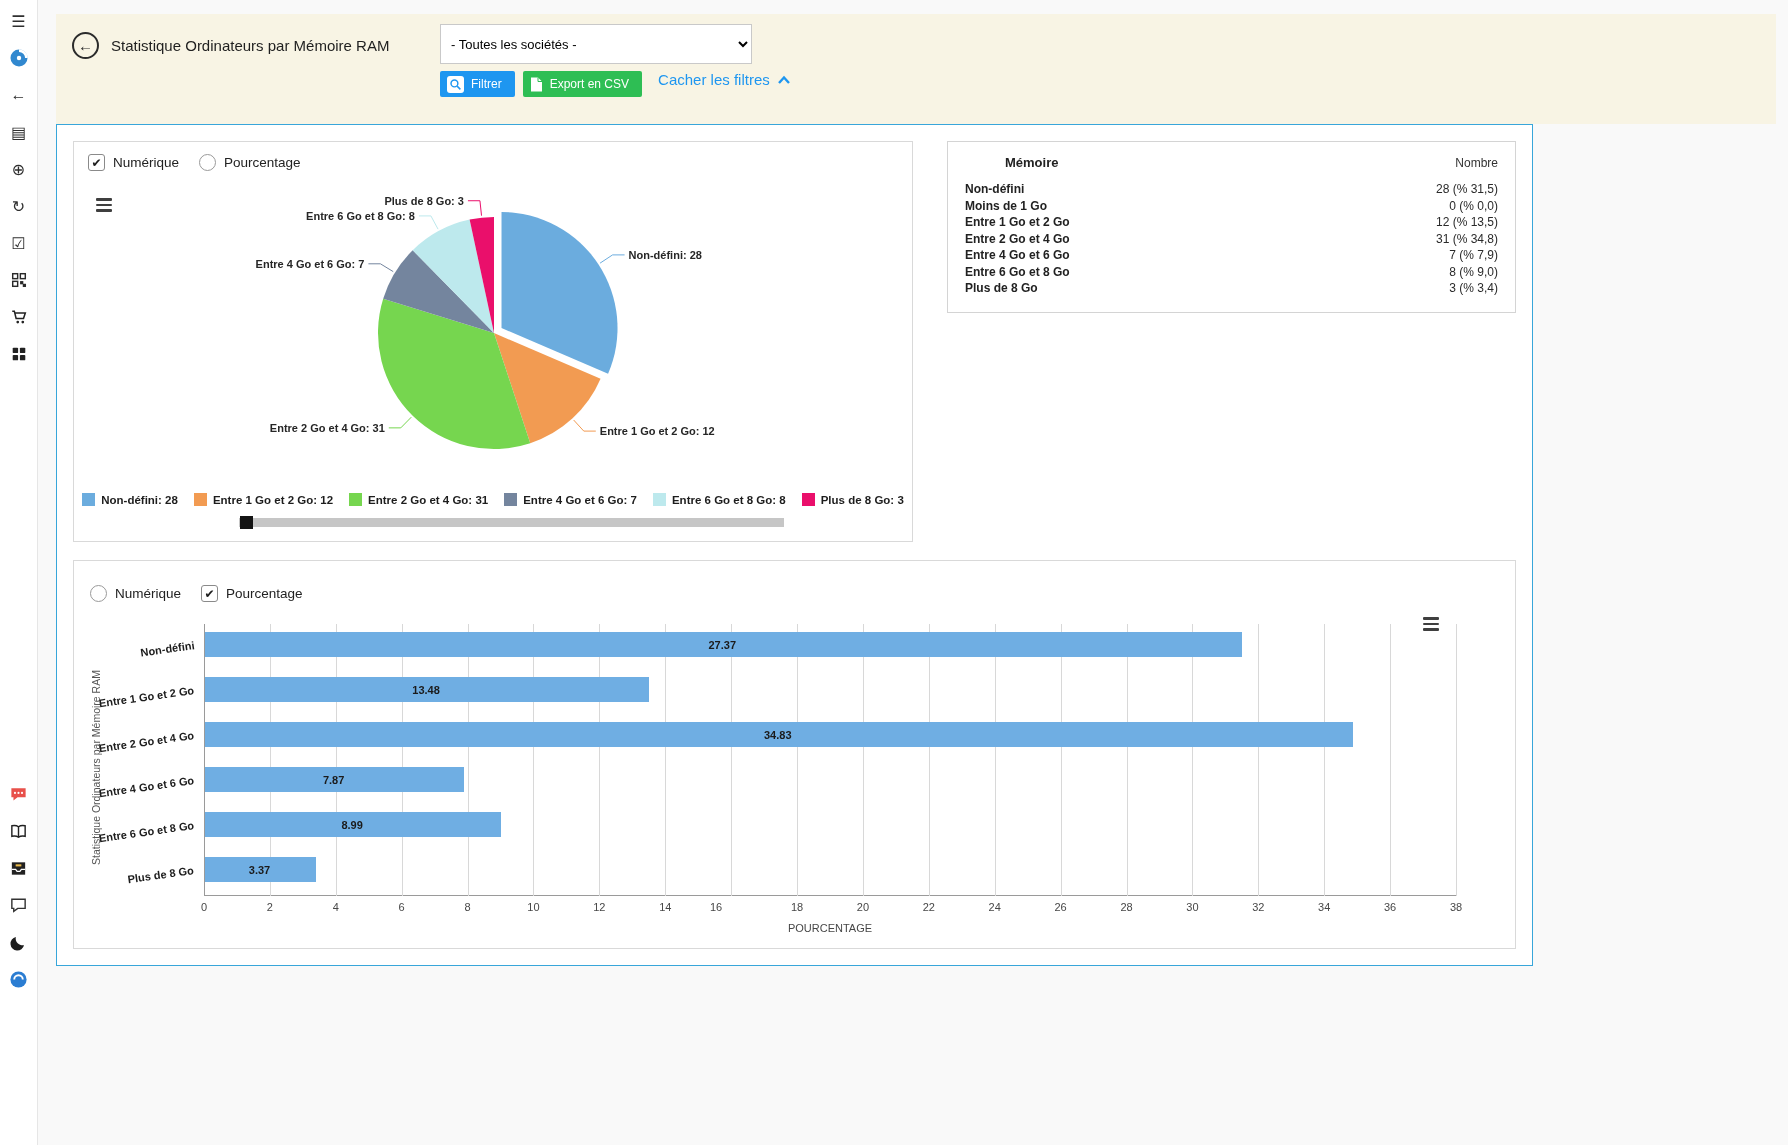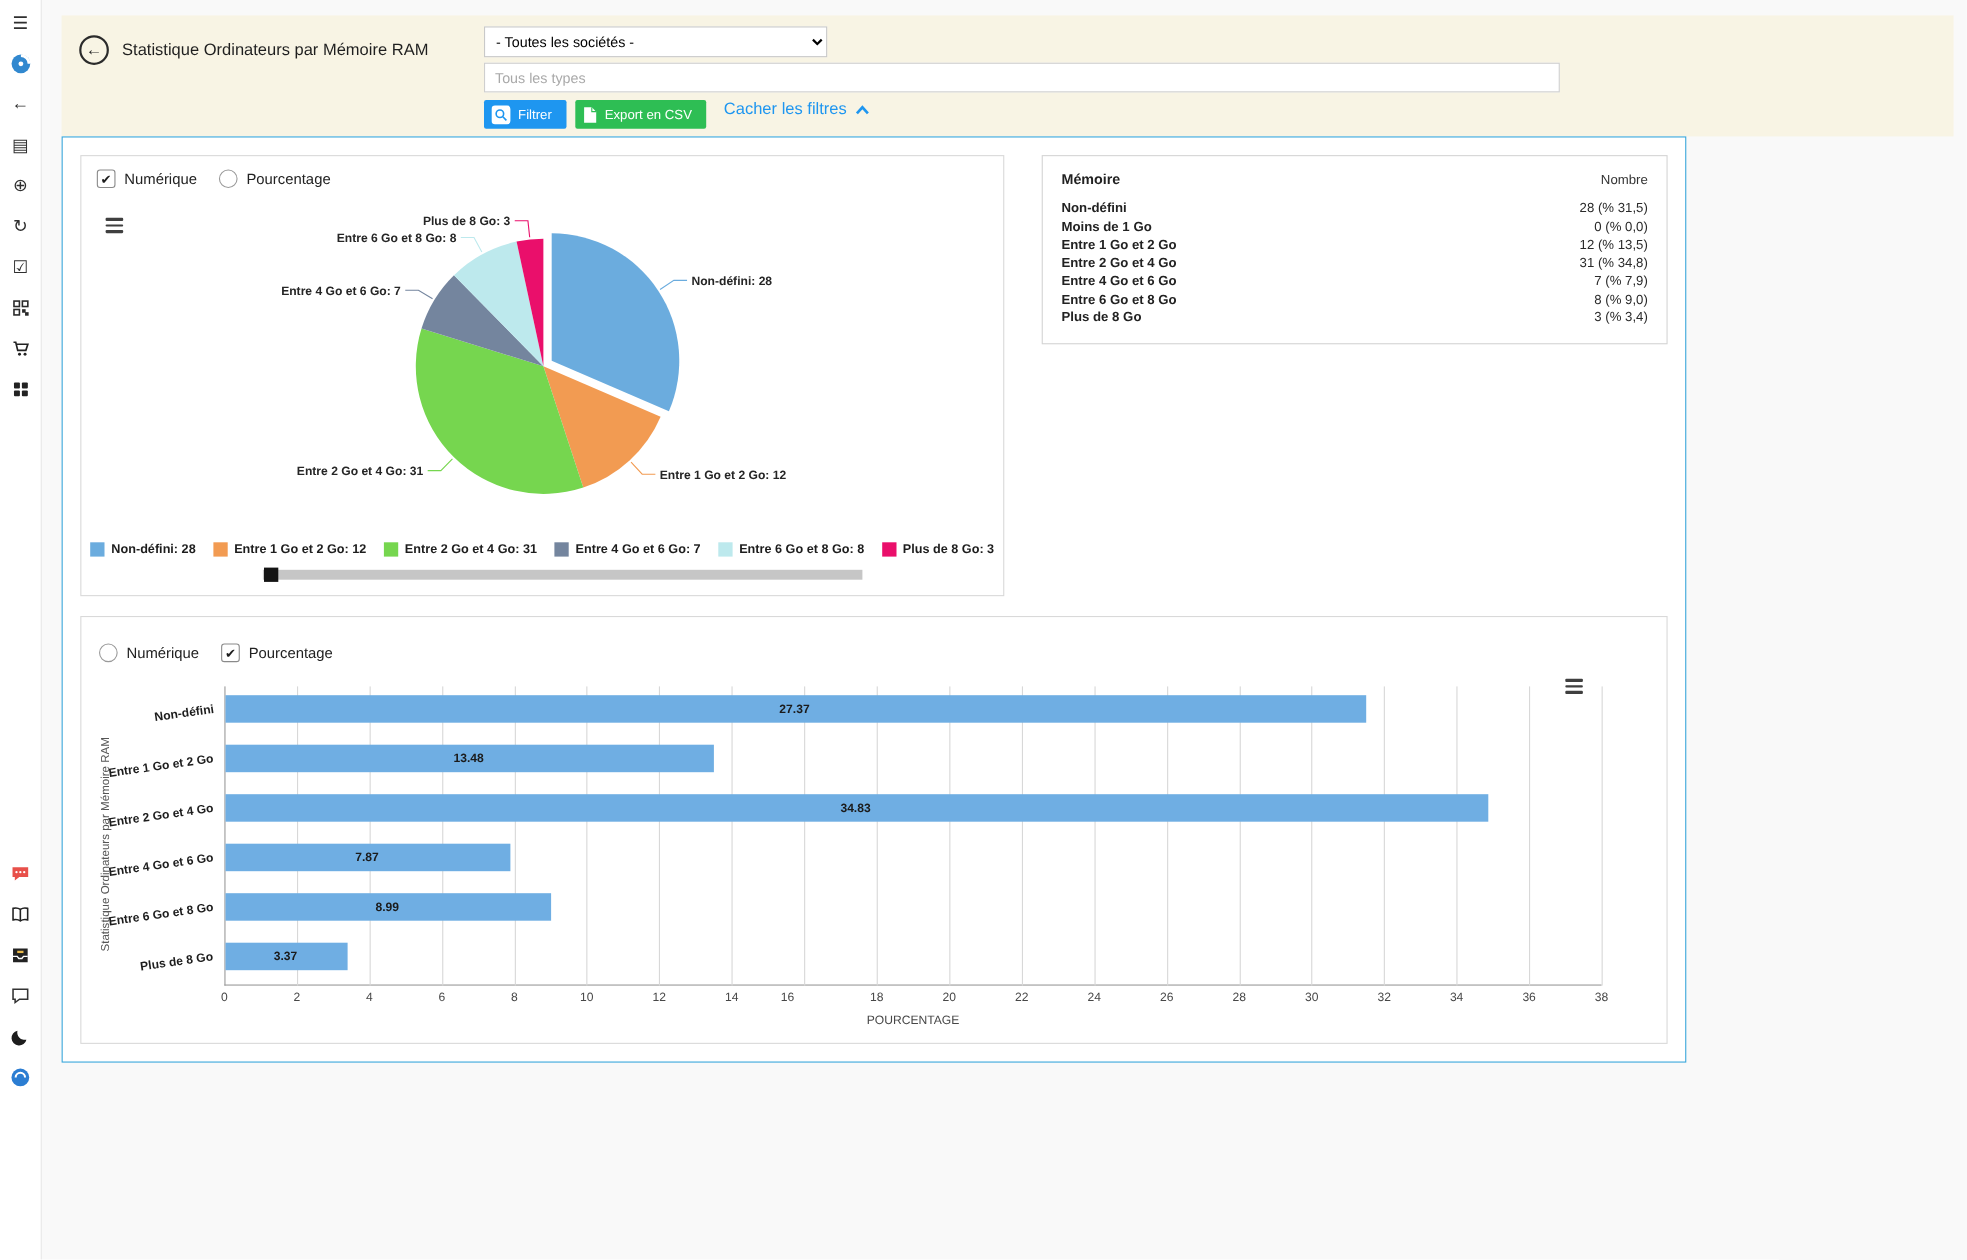--- a/index.html
+++ b/index.html
@@ -18,21 +18,21 @@
   .main { margin-left:38px; padding:14px 12px 24px 18px; }
 
   
   .filter-bar { position:relative; background:#f8f4e4; min-height:110px; padding:10px 16px; }
   .fb-left { display:flex; align-items:center; gap:12px; padding-top:8px; }
   .back-btn { width:27px; height:27px; border:2px solid #2b2b2b; border-radius:50%;
               display:flex; align-items:center; justify-content:center; font-size:15px;
               color:#2b2b2b; cursor:pointer; background:transparent; flex:0 0 auto; }
   .fb-title { font-size:15px; color:#1f1f1f; }
   .fb-controls { position:absolute; left:384px; top:10px; display:flex; flex-direction:column; gap:5px; }
-  .fb-select { width:312px; height:28px; border:1px solid #c9c9c9; background:#fff;
+  .fb-select { width:312px; height:40px; border:1px solid #c9c9c9; background:#fff;
                font-size:13px; padding:0 6px; font-family:inherit; }
   .fb-input { width:978px; height:27px; border:1px solid #cfcfcf; font-size:13px;
               padding:0 9px; color:#333; font-family:inherit; }
   .fb-input::placeholder { color:#a9a9a9; }
   .fb-buttons { display:flex; align-items:flex-start; gap:8px; margin-top:2px; }
   .btn { border:none; height:26px; display:flex; align-items:center; gap:7px;
          color:#fff; font-size:12px; padding:0 13px 0 7px; border-radius:2px;
          cursor:pointer; font-family:inherit; }
   .btn-filter { background:#1e96f0; }
   .btn-export { background:#2ebe54; }
@@ -70,21 +70,21 @@
                  color:#1d1d1d; cursor:pointer; white-space:nowrap; }
   .legend-swatch { width:13px; height:13px; flex:0 0 auto; }
 
   .pie-scroll { position:relative; height:13px; margin:10px 0 12px 165px; width:545px; }
   .pie-scroll .track { position:absolute; left:0; right:0; top:2px; height:9px; background:#c6c6c6; }
   .pie-scroll .thumb { position:absolute; left:1px; top:0; width:13px; height:13px; background:#141414; cursor:pointer; }
 
   
   .memoire-panel { flex:1; border:1px solid #d4d4d4; padding:13px 17px 15px; background:#fff; }
   .mem-head { display:flex; justify-content:space-between; align-items:baseline; margin-bottom:11px; }
-  .mem-title { font-weight:bold; font-size:13px; }
+  .mem-title { font-weight:bold; font-size:13px;margin-left:40px; }
   .mem-col { font-size:12px; color:#333; }
   .mem-row { display:flex; justify-content:space-between; font-size:12px; line-height:16.5px; }
   .mem-row .lbl { font-weight:bold; }
   .mem-row .val { color:#2a2a2a; }
 
   
   .bar-panel { border:1px solid #d9d9d9; margin-top:18px; padding:12px 14px 10px; position:relative; }
   .bar-wrap { position:relative; margin:20px 45px 0 116px; height:272px; }
   .gridline { position:absolute; top:0; bottom:0; width:1px; background:#d8d8d8; }
   .axis-left { position:absolute; left:0; top:0; bottom:0; width:1px; background:#9a9a9a; }
@@ -187,21 +187,20 @@
 
   <div class="filter-bar">
     <div class="fb-left">
       <span class="back-btn">←</span>
       <span class="fb-title">Statistique Ordinateurs par Mémoire RAM</span>
     </div>
     <div class="fb-controls">
       <select class="fb-select">
         <option>- Toutes les sociétés -</option>
       </select>
-      <input class="fb-input" value="" placeholder="Tous les types" style="">
       <div class="fb-buttons">
         <button class="btn btn-filter">
           <span class="search-chip">
             <svg width="13" height="13" viewBox="0 0 16 16">
                 <circle cx="6.7" cy="6.7" r="4.2" stroke="#1e96f0" stroke-width="1.8" fill="none"></circle>
                 <line x1="10" y1="10" x2="14" y2="14" stroke="#1e96f0" stroke-width="1.8"></line>
               </svg>
           </span>
           <span>Filtrer</span>
         </button>

